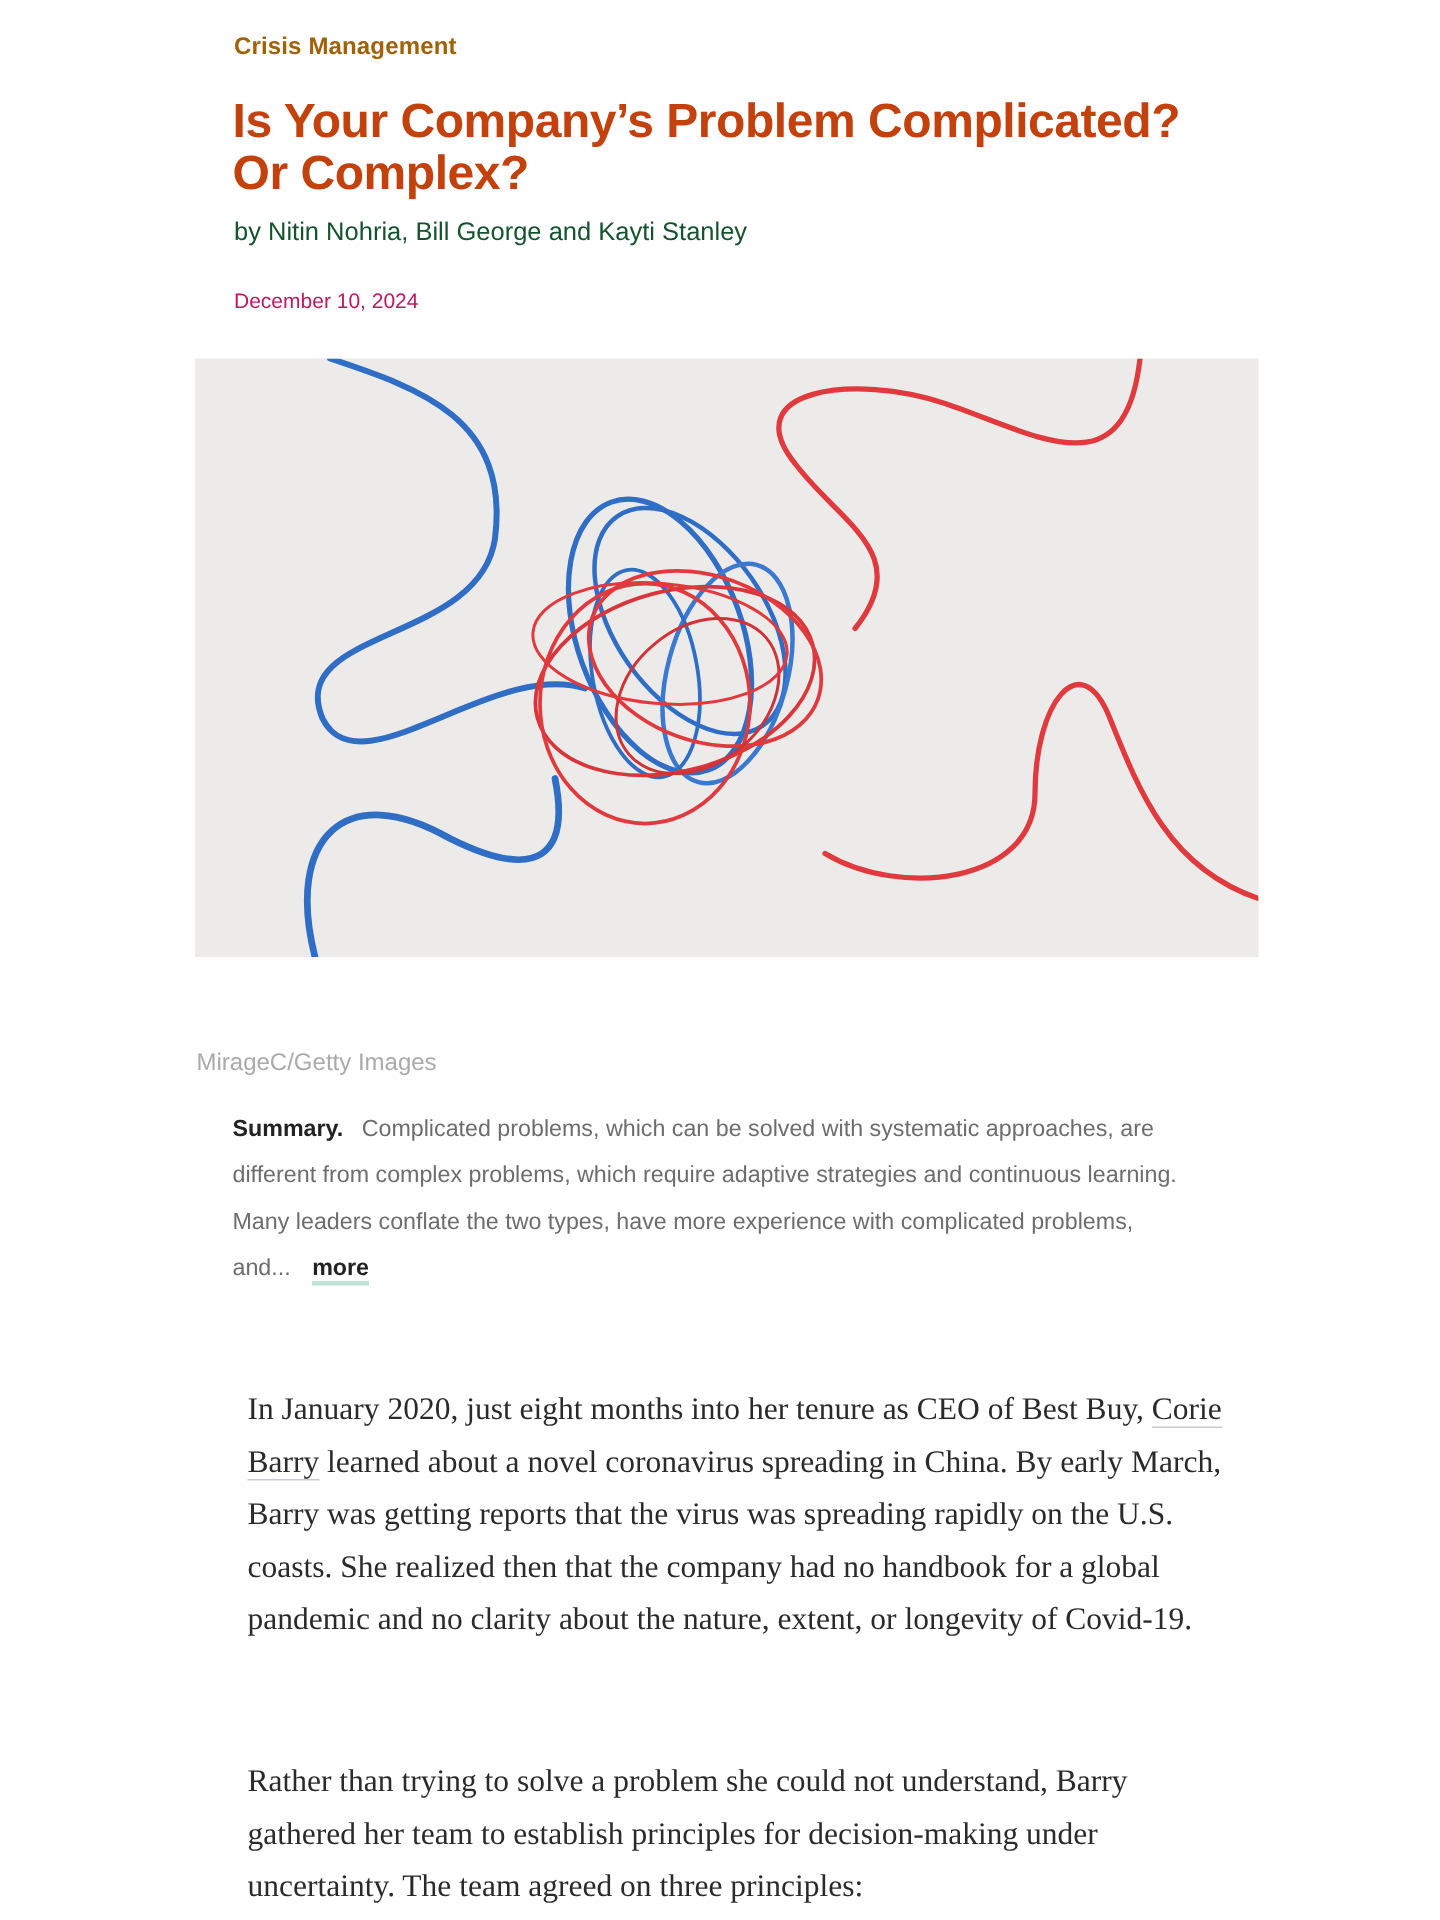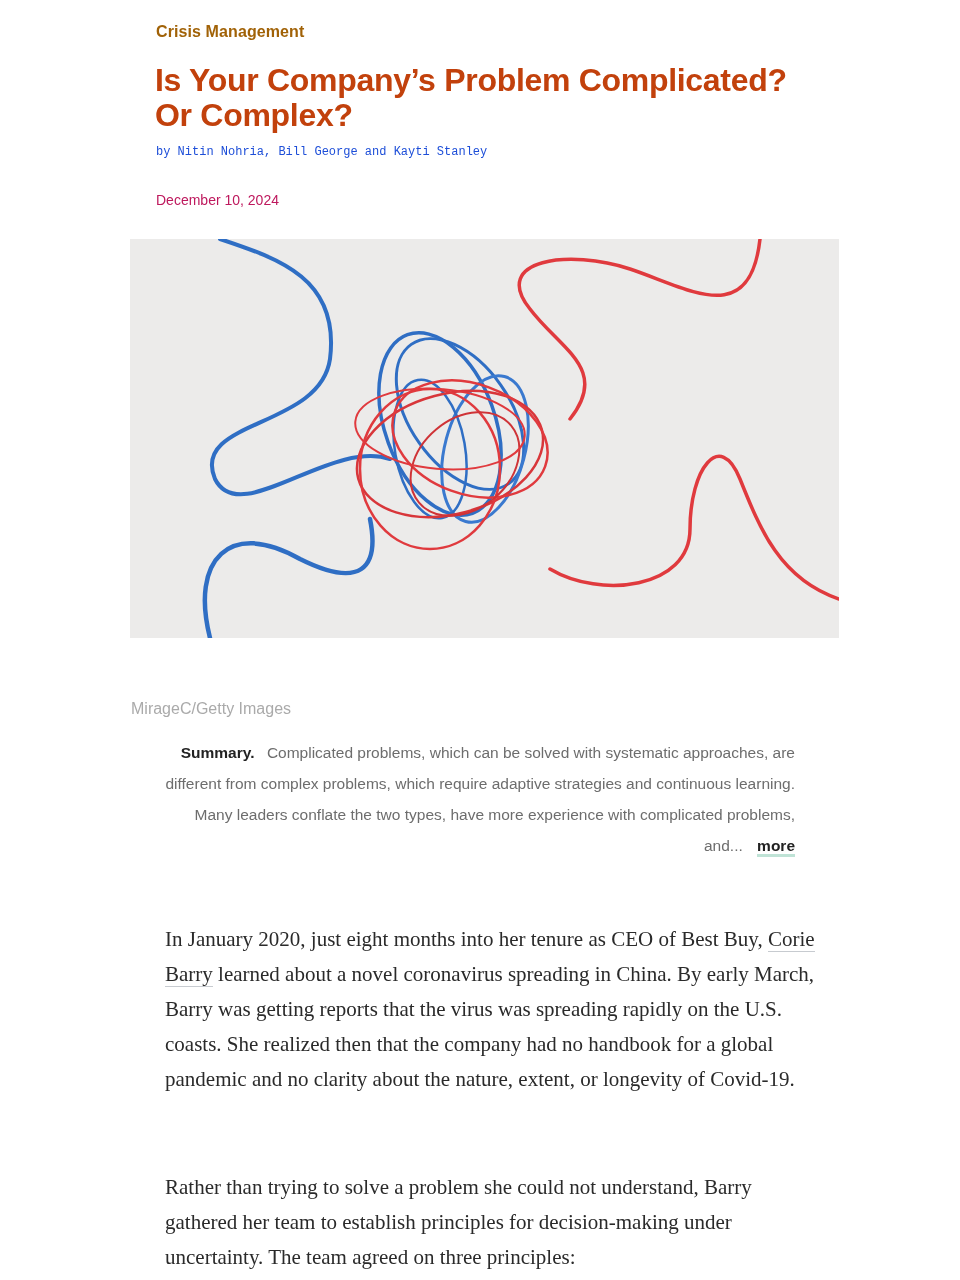--- a/index.html
+++ b/index.html
@@ -1,28 +1,28 @@
 <!DOCTYPE html>
 <html><head>
   <meta charset="utf-8">
   <style>
     * { box-sizing: border-box; margin: 0; padding: 0; }
     html, body { width: 960px; height: 1280px; background: #ffffff; overflow: hidden; }
     body { position: relative; font-family: "Liberation Sans", sans-serif; color: #222; }
 
     .topic { position: absolute; left: 156px; top: 23px; font-size: 16px; font-weight: bold; color: #a16207; letter-spacing: 0.1px; }
     .title { position: absolute; left: 155px; top: 63px; width: 640px; font-size: 32px; line-height: 35px; font-weight: bold; color: #c2410c; letter-spacing: -0.3px; }
-    .byline { position: absolute; left: 156px; top: 145px; font-size: 12px; color: #1d4ed8; font-family: Liberation Mono, monospace; }
+    .byline { position: absolute; left: 156px; top: 145px; font-size: 17px; color: #14532d; }
     .date { position: absolute; left: 156px; top: 192px; font-size: 14px; color: #be185d; }
 
     .hero { position: absolute; left: 130px; top: 239px; width: 709px; height: 399px; background: #ecebea; overflow: hidden; }
     .hero svg { width: 100%; height: 100%; display: block; }
     .credit { position: absolute; left: 131px; top: 700px; font-size: 16px; color: #aaa; }
 
-    .summary { position: absolute; left: 155px; top: 737px; width: 640px; font-size: 15.5px; line-height: 31px; color: #6d6d6d; text-align: right; }
+    .summary { position: absolute; left: 155px; top: 737px; width: 640px; font-size: 15.5px; line-height: 31px; color: #6d6d6d; }
     .summary .label { font-weight: bold; color: #222; margin-right: 8px; }
     .summary .more { font-weight: bold; color: #222; margin-left: 10px; text-decoration: none; border-bottom: 3px solid #bfe3d6; cursor: pointer; }
 
     .body-text { position: absolute; left: 165px; width: 660px; font-family: "Liberation Serif", serif; font-size: 21px; line-height: 35px; color: #2a2a2a; }
     .p1 { top: 922px; }
     .p2 { top: 1170px; }
     .link { color: #2a2a2a; text-decoration: none; border-bottom: 1.5px solid #c7cbd0; }
   </style>
 </head>
 <body>

